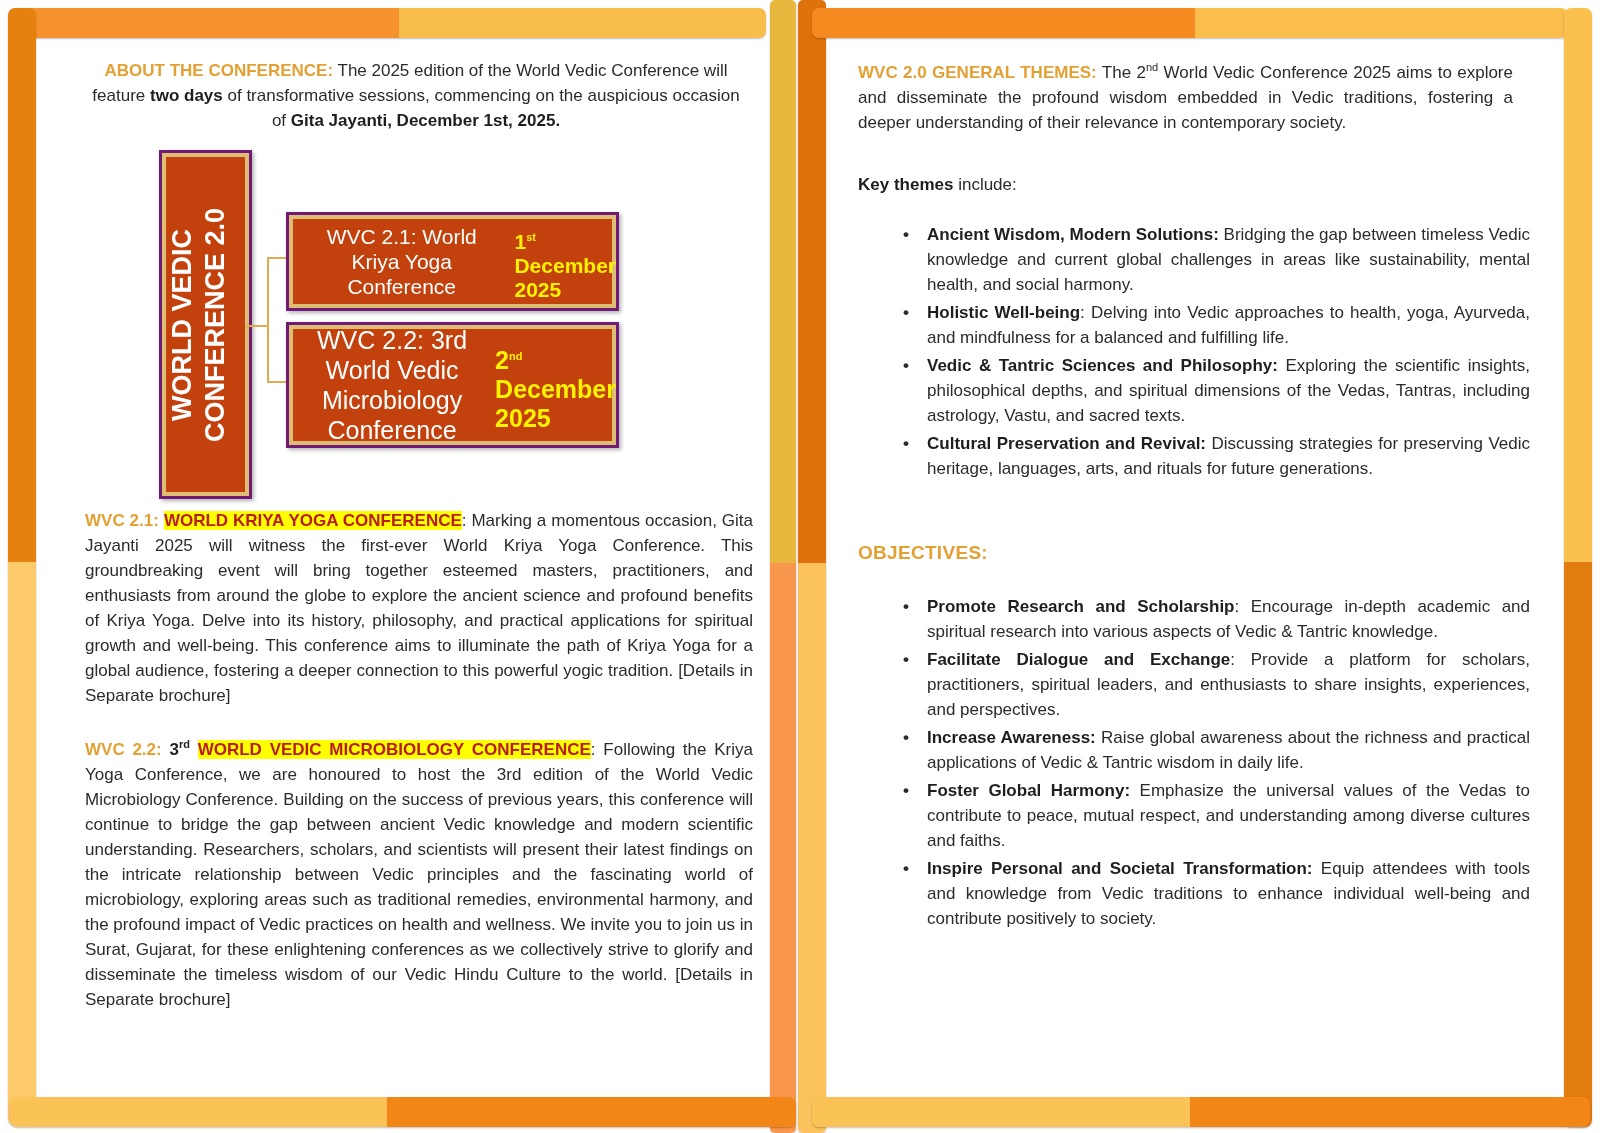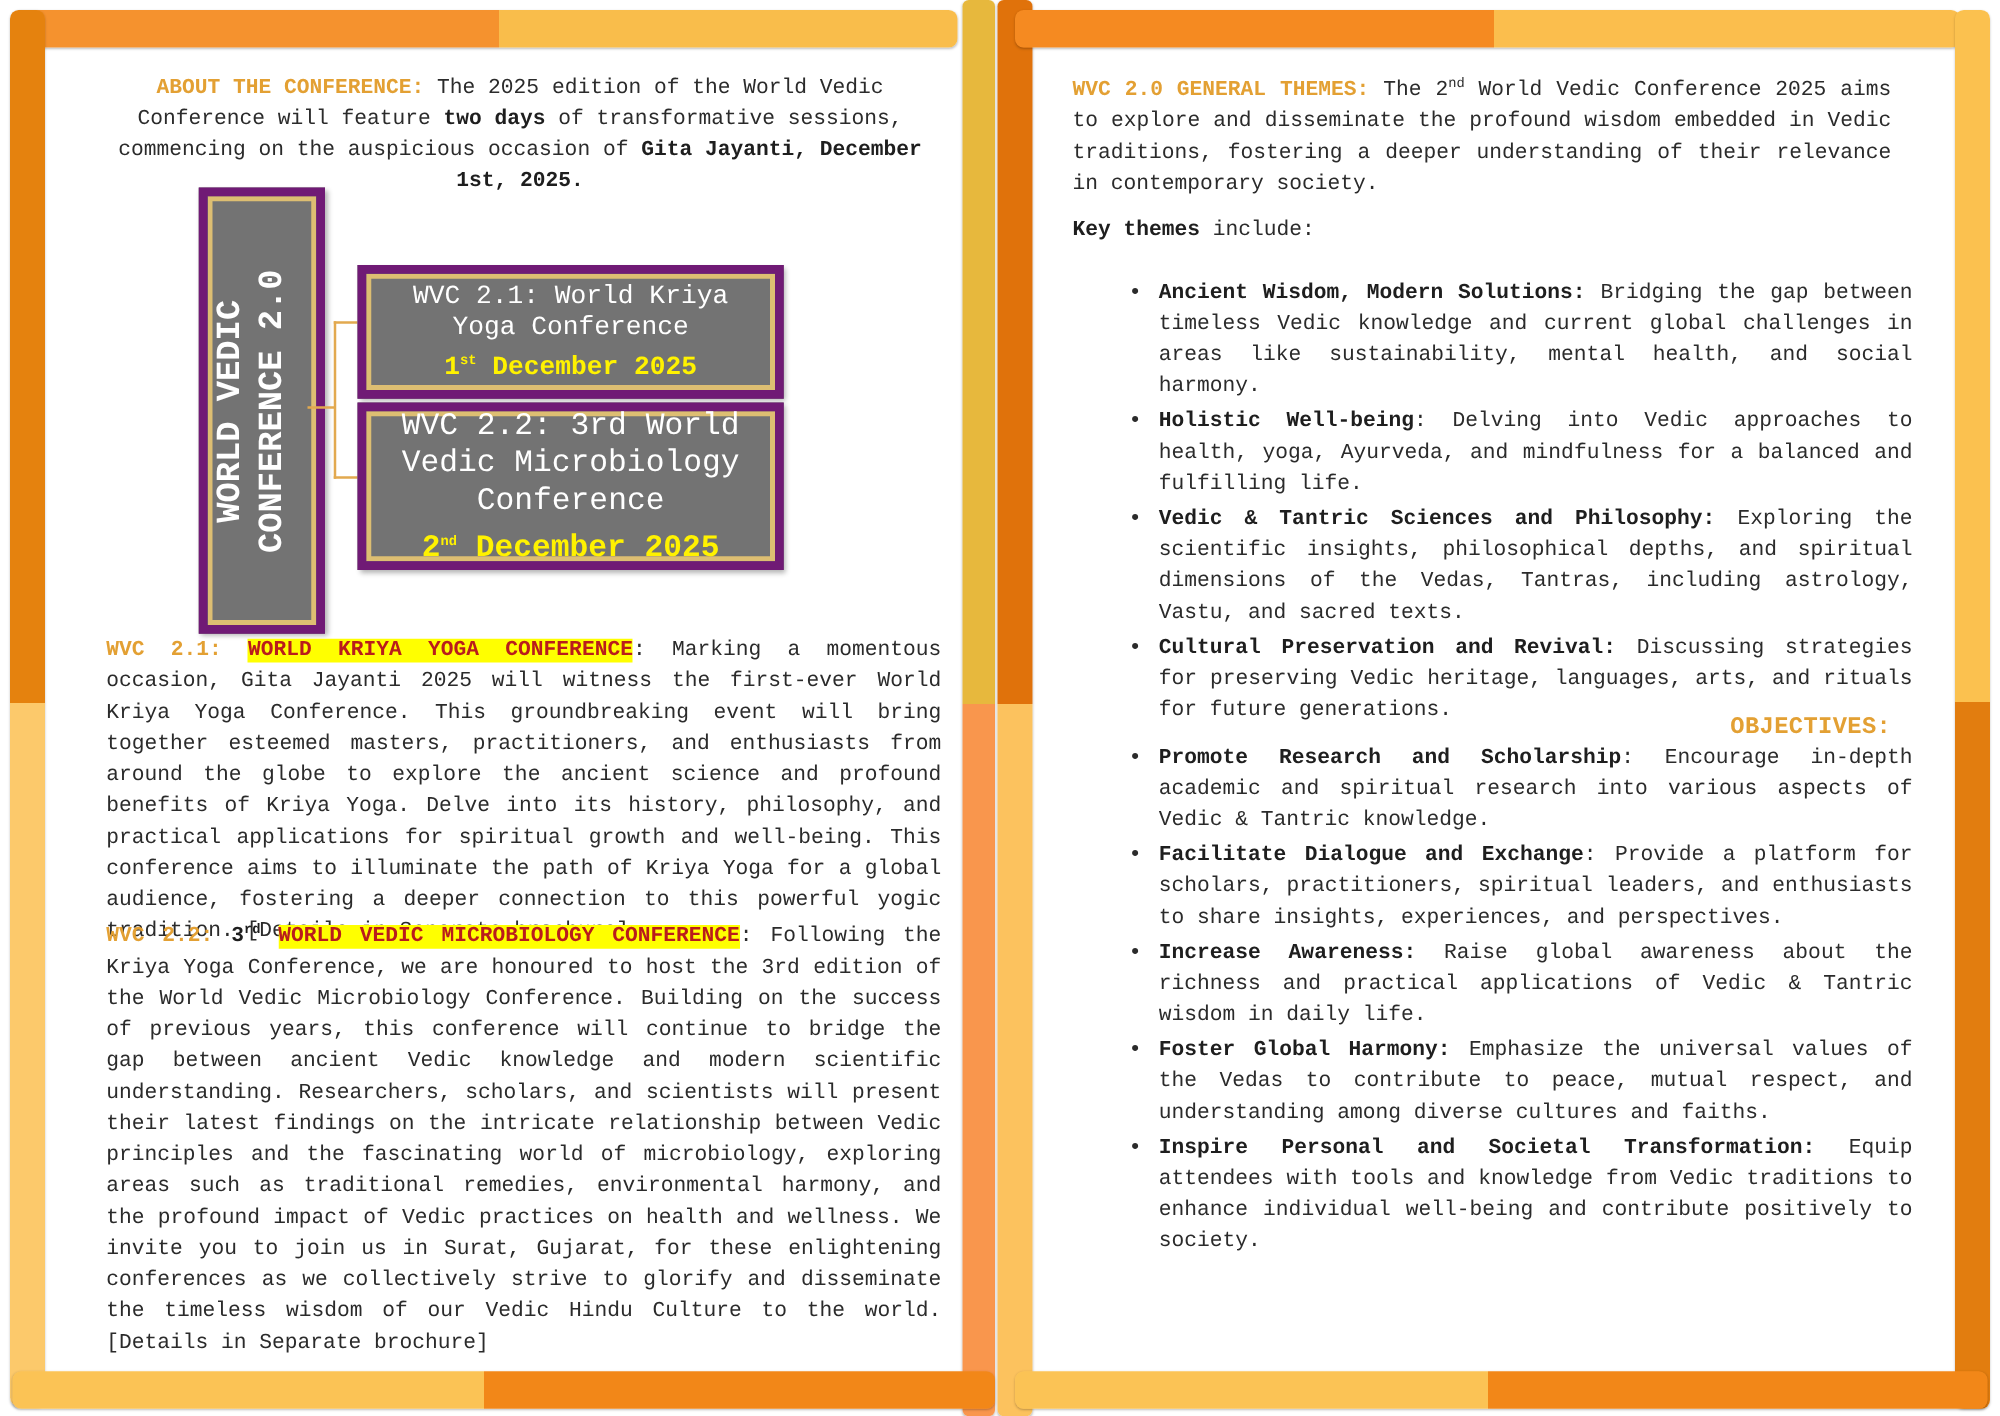--- a/index.html
+++ b/index.html
@@ -1,18 +1,18 @@
 <!DOCTYPE html>
 <html><head>
 <meta charset="utf-8">
 <style>
   html,body{margin:0;padding:0;background:#ffffff;}
   .canvas{
     position:relative;width:1600px;height:1133px;background:#ffffff;overflow:hidden;
-    font-family:Liberation Mono, monospace;color:#2b2b2b;
+    font-family:Liberation Sans, sans-serif;color:#2b2b2b;
   }
   
   .bar{position:absolute;border-radius:7px;box-shadow:0 1px 2px rgba(0,0,0,0.25);}
   .tbar-l{left:10px;top:8px;width:756px;height:30px;
     background:linear-gradient(90deg,#F5922E 0 51.5%,#F9BD4B 51.5% 100%);}
   .lbar-l{left:8px;top:8px;width:28px;height:1117px;
     background:linear-gradient(180deg,#E5820E 0 49.6%,#FCC96B 49.6% 100%);}
   .rbar-l{left:770px;top:0px;width:26px;height:1133px;border-radius:5px;
     background:linear-gradient(180deg,#E7B83D 0 49.7%,#F9964D 49.7% 100%);}
   .bbar-l{left:10px;top:1097px;width:786px;height:30px;
@@ -27,23 +27,23 @@
     background:linear-gradient(90deg,#FBC355 0 48.6%,#F28718 48.6% 100%);}
   
   .blk{position:absolute;font-size:17px;line-height:25px;text-align:justify;}
   .center{text-align:center;}
   .orange-head{color:#E3A033;font-weight:bold;}
   .b{font-weight:bold;color:#1e1e1e;}
   .hl{background:#FFFF00;font-weight:bold;color:#b91c1c;}
   sup.s{font-size:11px;vertical-align:super;line-height:0;}
   
   .gold-box{
-    position:absolute;background:#737373;border:7px solid #701a75;
+    position:absolute;background:#c2410c;border:3px solid #701a75;
     box-shadow:inset 0 0 0 4px #DDBE72,2px 2px 4px rgba(0,0,0,0.3);
-    display:flex;align-items:center;justify-content:center;flex-direction:column;
+    display:flex;align-items:center;justify-content:center;flex-direction:row;
   }
   .root-box{left:159px;top:150px;width:87px;height:343px;}
   .root-label{
     width:343px;height:80px;transform:rotate(-90deg);transform-origin:center;
     color:#ffffff;font-weight:bold;font-size:27px;line-height:33px;text-align:center;flex:none;
   }
   .node1{left:286px;top:212px;width:327px;height:93px;}
   .node2{left:286px;top:322px;width:327px;height:120px;}
   .node-title{color:#ffffff;font-size:21px;line-height:25px;text-align:center;padding:0 14px;}
   .node2 .node-title{font-size:25px;line-height:30px;}
@@ -124,21 +124,21 @@
         <li><span class="b">Ancient Wisdom, Modern Solutions:</span><span> Bridging the gap between timeless Vedic knowledge and current global challenges in areas like sustainability, mental health, and social harmony.</span></li>
 
         <li><span class="b">Holistic Well-being</span><span>: Delving into Vedic approaches to health, yoga, Ayurveda, and mindfulness for a balanced and fulfilling life.</span></li>
 
         <li><span class="b">Vedic &amp; Tantric Sciences and Philosophy:</span><span> Exploring the scientific insights, philosophical depths, and spiritual dimensions of the Vedas, Tantras, including astrology, Vastu, and sacred texts.</span></li>
 
         <li><span class="b">Cultural Preservation and Revival:</span><span> Discussing strategies for preserving Vedic heritage, languages, arts, and rituals for future generations.</span></li>
 
       </ul>
 
-    <div class="blk orange-head objectives-head" style="left:858px;top:540px;width:655px;text-align:right;margin-top:29px;">OBJECTIVES:</div>
+    <div class="blk orange-head objectives-head" style="left:858px;top:540px;width:655px;text-align:left;">OBJECTIVES:</div>
 
     <ul class="blist blk" style="left:880px;top:577px;width:633px;">
 
         <li><span class="b">Promote Research and Scholarship</span><span>: Encourage in-depth academic and spiritual research into various aspects of Vedic &amp; Tantric knowledge.</span></li>
 
         <li><span class="b">Facilitate Dialogue and Exchange</span><span>: Provide a platform for scholars, practitioners, spiritual leaders, and enthusiasts to share insights, experiences, and perspectives.</span></li>
 
         <li><span class="b">Increase Awareness:</span><span> Raise global awareness about the richness and practical applications of Vedic &amp; Tantric wisdom in daily life.</span></li>
 
         <li><span class="b">Foster Global Harmony:</span><span> Emphasize the universal values of the Vedas to contribute to peace, mutual respect, and understanding among diverse cultures and faiths.</span></li>

